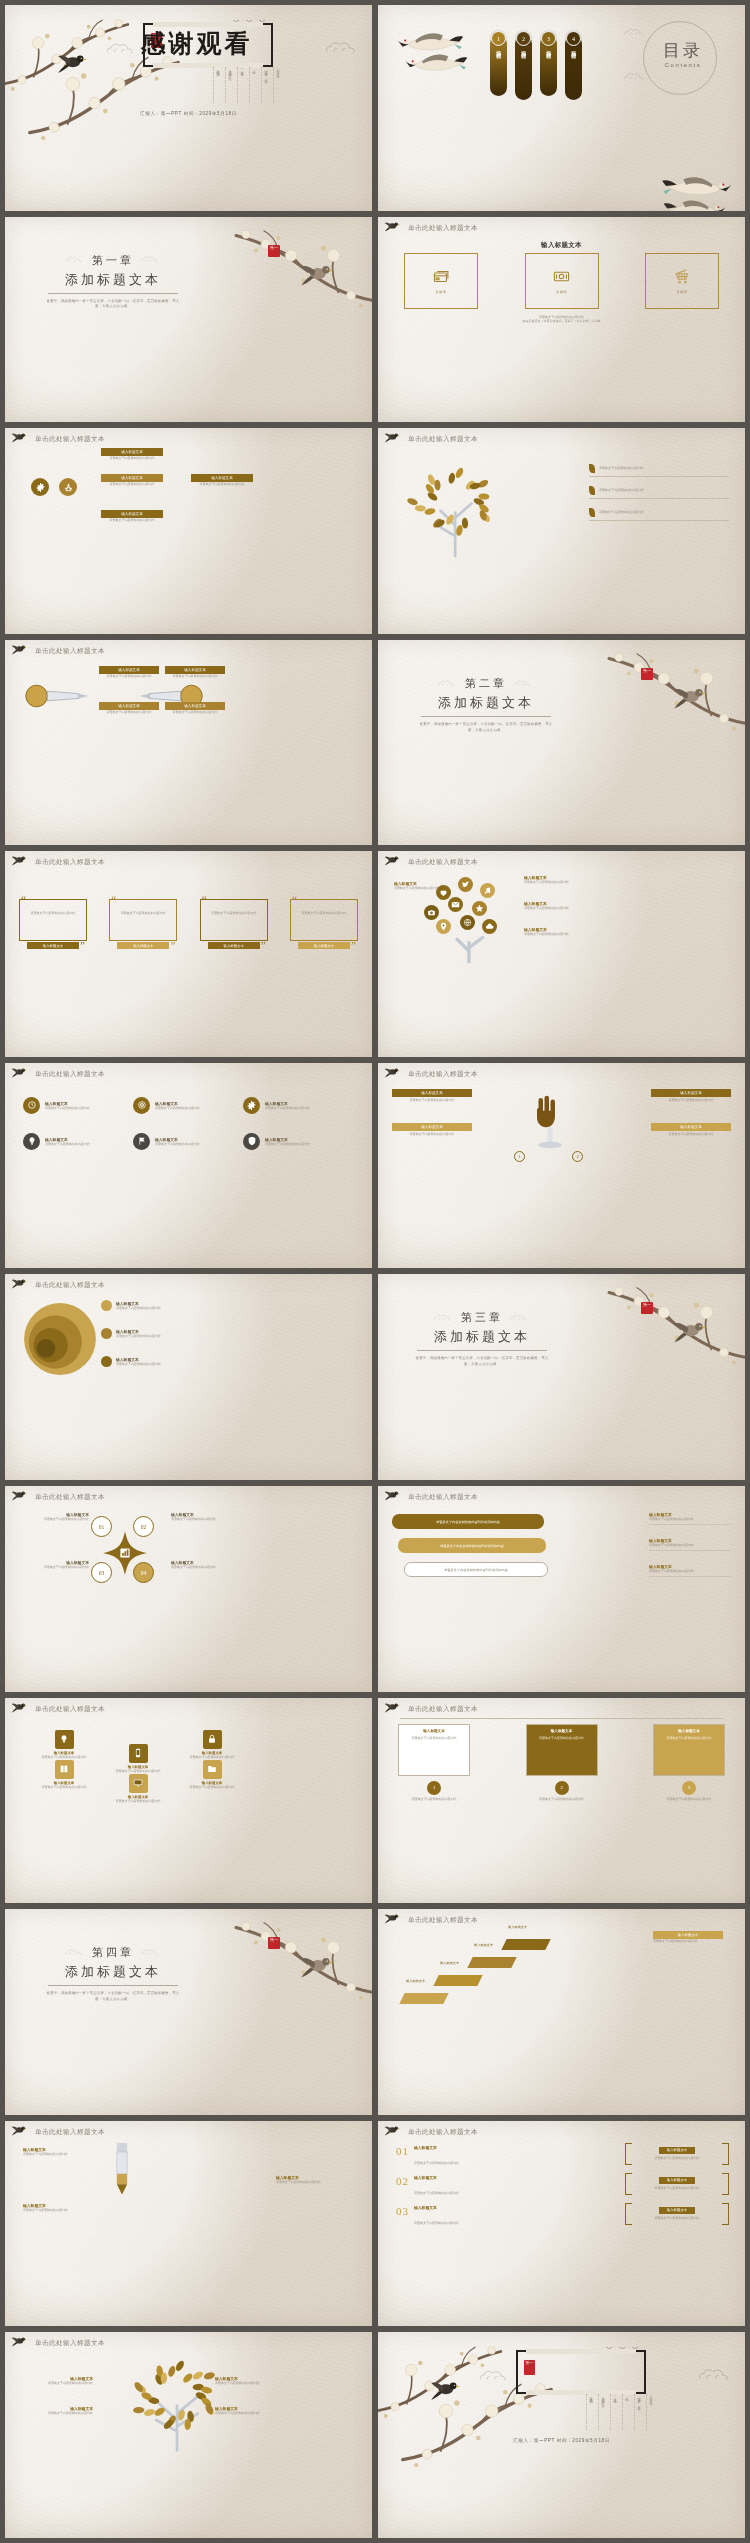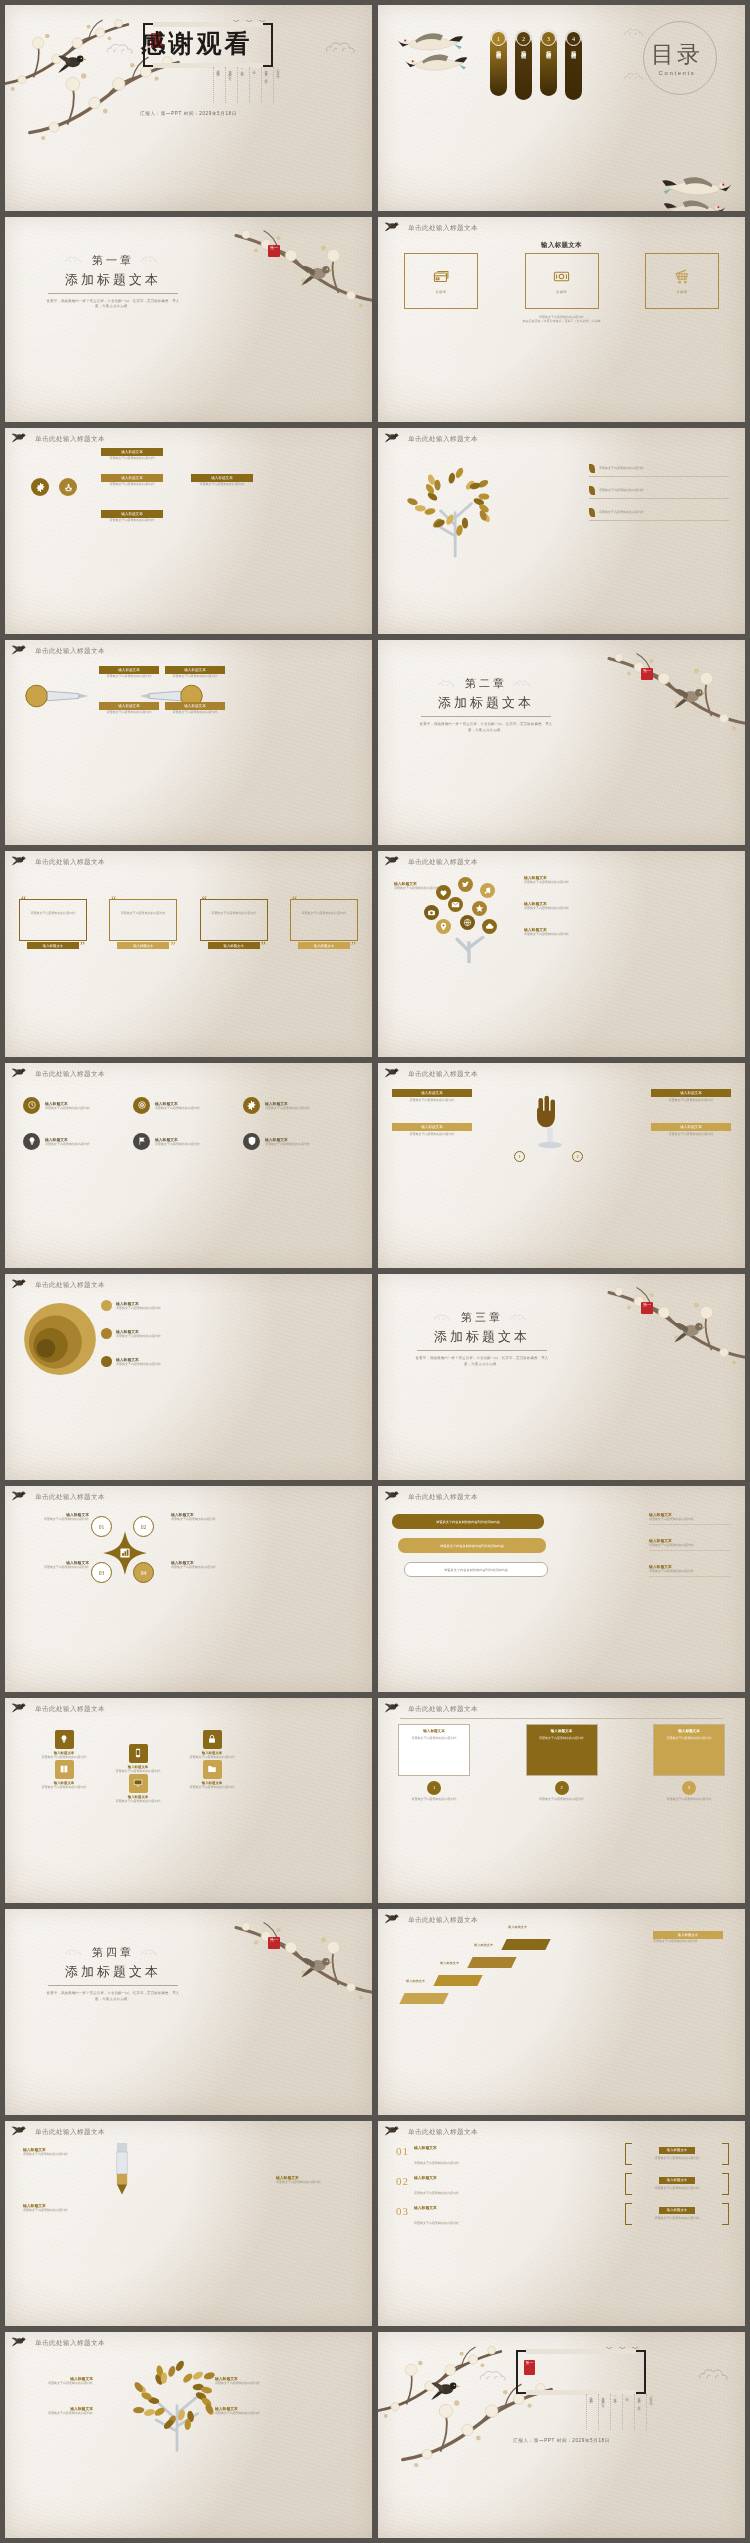--- a/index.html
+++ b/index.html
@@ -36,21 +36,21 @@
   .vpoem span{writing-mode:vertical-rl;font-size:3.2px;color:#9a9087;letter-spacing:1.2px;
               border-left:1px dotted #bdb3a6;padding-left:2px;height:36px;}
   .byline{position:absolute;left:0;right:0;text-align:center;font-size:4.6px;color:#6e665d;letter-spacing:.6px;}
   
   .cnum{width:13px;height:13px;border-radius:50%;border:1.6px solid #fff;color:#fff;font-size:6px;
         display:flex;align-items:center;justify-content:center;font-family:"Liberation Serif",serif;
         position:relative;z-index:2;box-shadow:0 0 2px rgba(0,0,0,.3);}
   .cbar{width:17px;border-radius:9px;display:flex;flex-direction:column;align-items:center;
         padding-top:11px;margin-top:-11px;padding-bottom:4px;}
   .cbar span{writing-mode:vertical-rl;color:#fff;font-size:5.4px;letter-spacing:1px;line-height:1;}
-  .contents-zh{font-family:"Liberation Serif",serif;font-size:23px;color:#5d564e;letter-spacing:3px;}
+  .contents-zh{font-family:"Liberation Serif",serif;font-size:17px;color:#5d564e;letter-spacing:3px;}
   .contents-en{font-size:6px;color:#6e675f;letter-spacing:1.6px;}
   .cloud-ring{position:absolute;width:72px;height:72px;border:1px solid #b9b0a4;border-radius:50%;}
   
   .chap-cn{font-family:"Liberation Serif",serif;font-size:11px;color:#4a443d;letter-spacing:3px;text-align:right;}
   .chap-ttl{font-family:"Liberation Serif",serif;font-size:13px;color:#4a443d;letter-spacing:3px;}
   .chap-rule{height:1px;background:#b3a99c;margin:4px auto 5px;width:130px;}
   
   .obox{border:1px solid #b08a3e;box-sizing:border-box;display:flex;flex-direction:column;
         align-items:center;justify-content:center;}
   .kw{font-size:3.2px;color:#9b8050;margin-top:5px;letter-spacing:.5px;}

